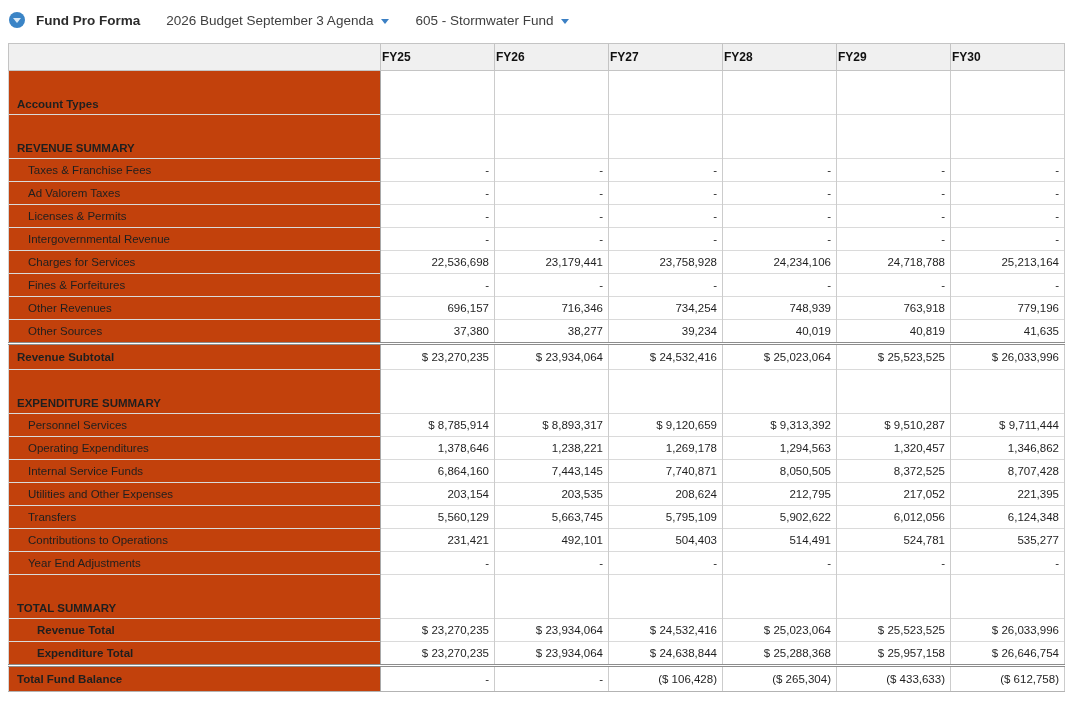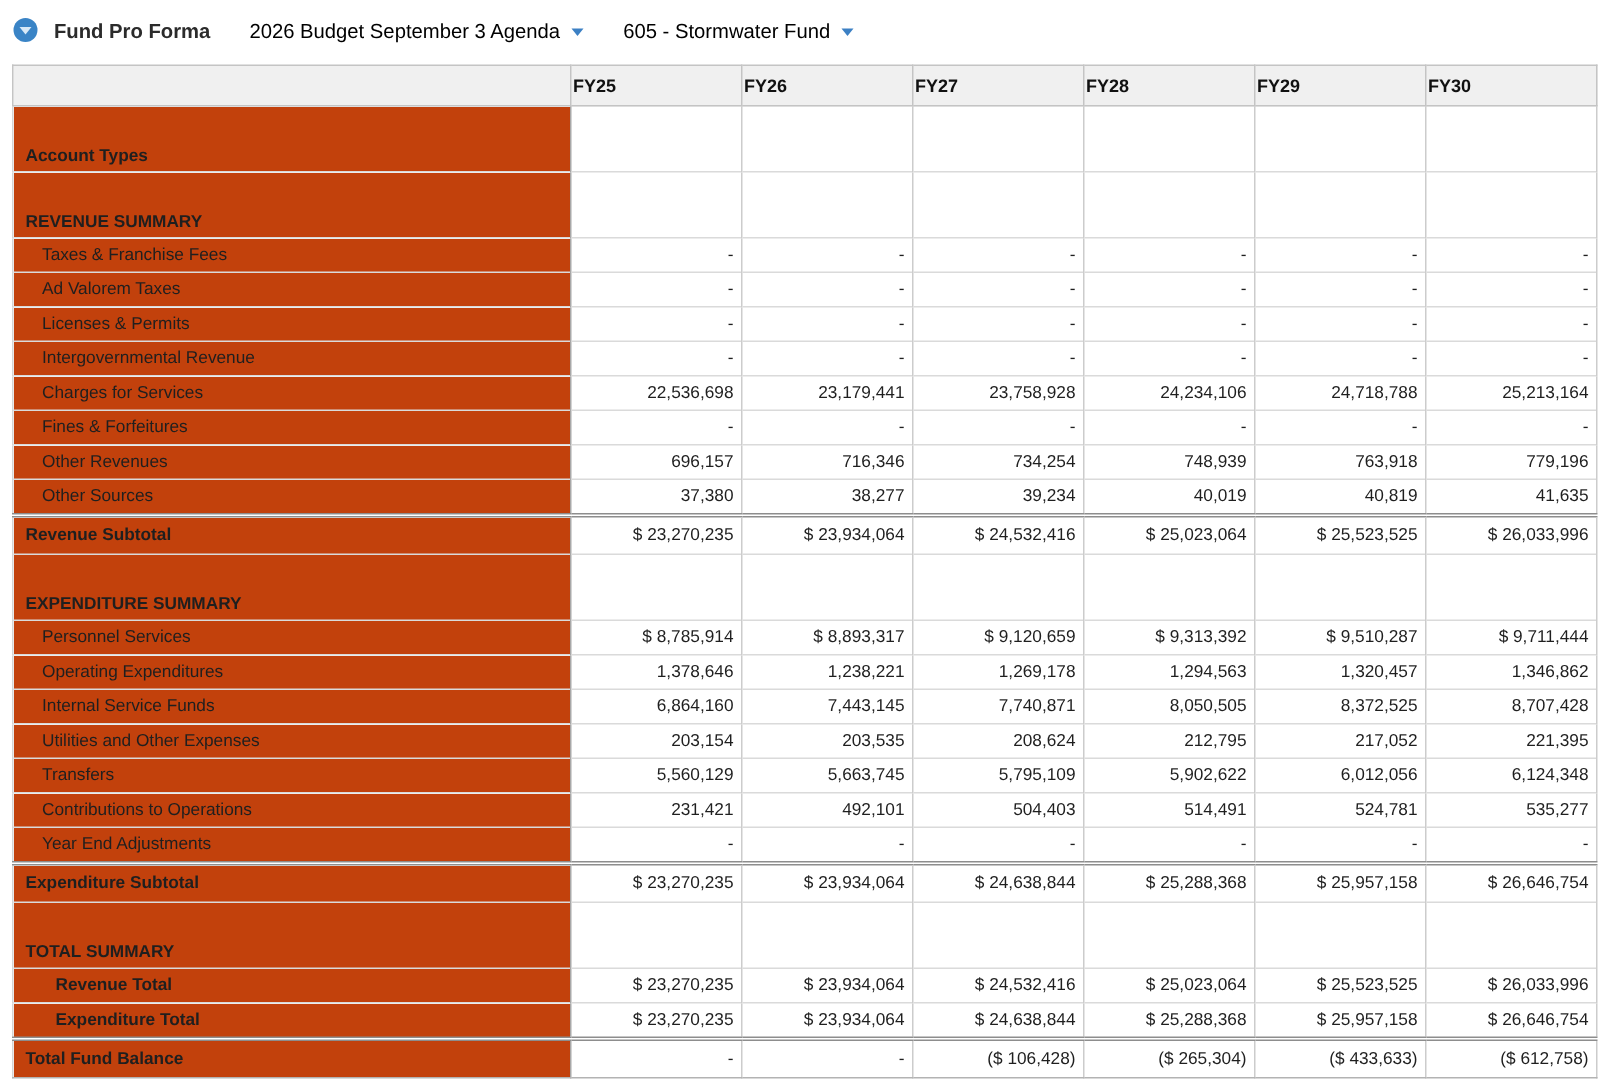--- a/index.html
+++ b/index.html
@@ -16,21 +16,21 @@
     cursor:pointer;flex:0 0 auto;
   }
   .toggle-tri{
     width:0;height:0;margin-top:1px;
     border-left:4px solid transparent;border-right:4px solid transparent;
     border-top:5px solid #d8e9f7;
   }
   .page-title{font-weight:bold;font-size:13.5px;color:#2b2b2b;margin-left:11px;}
   .dd-link{
     display:flex;align-items:center;margin-left:26px;cursor:pointer;
-    color:#000000;font-size:13.5px;white-space:nowrap;
+    color:#404040;font-size:13.5px;white-space:nowrap;
   }
   .dd-caret{
     width:0;height:0;margin-left:8px;margin-top:2px;
     border-left:4px solid transparent;border-right:4px solid transparent;
     border-top:5px solid #3c80c4;
   }
   
   table.proforma{
     border-collapse:collapse;table-layout:fixed;
     margin:3px 0 0 8px;width:1056px;
@@ -268,29 +268,20 @@
       </tr>
       <tr class="detail">
         <td class="label">Year End Adjustments</td>
         <td class="val">-</td>
         <td class="val">-</td>
         <td class="val">-</td>
         <td class="val">-</td>
         <td class="val">-</td>
         <td class="val">-</td>
       </tr>
-      <tr class="subtotal">
-        <td class="label">Expenditure Subtotal</td>
-        <td class="val">$ 23,270,235</td>
-        <td class="val">$ 23,934,064</td>
-        <td class="val">$ 24,638,844</td>
-        <td class="val">$ 25,288,368</td>
-        <td class="val">$ 25,957,158</td>
-        <td class="val">$ 26,646,754</td>
-      </tr>
       <tr class="section">
         <td class="label">TOTAL SUMMARY</td>
         <td class="val"></td>
         <td class="val"></td>
         <td class="val"></td>
         <td class="val"></td>
         <td class="val"></td>
         <td class="val"></td>
       </tr>
       <tr class="total_item">

